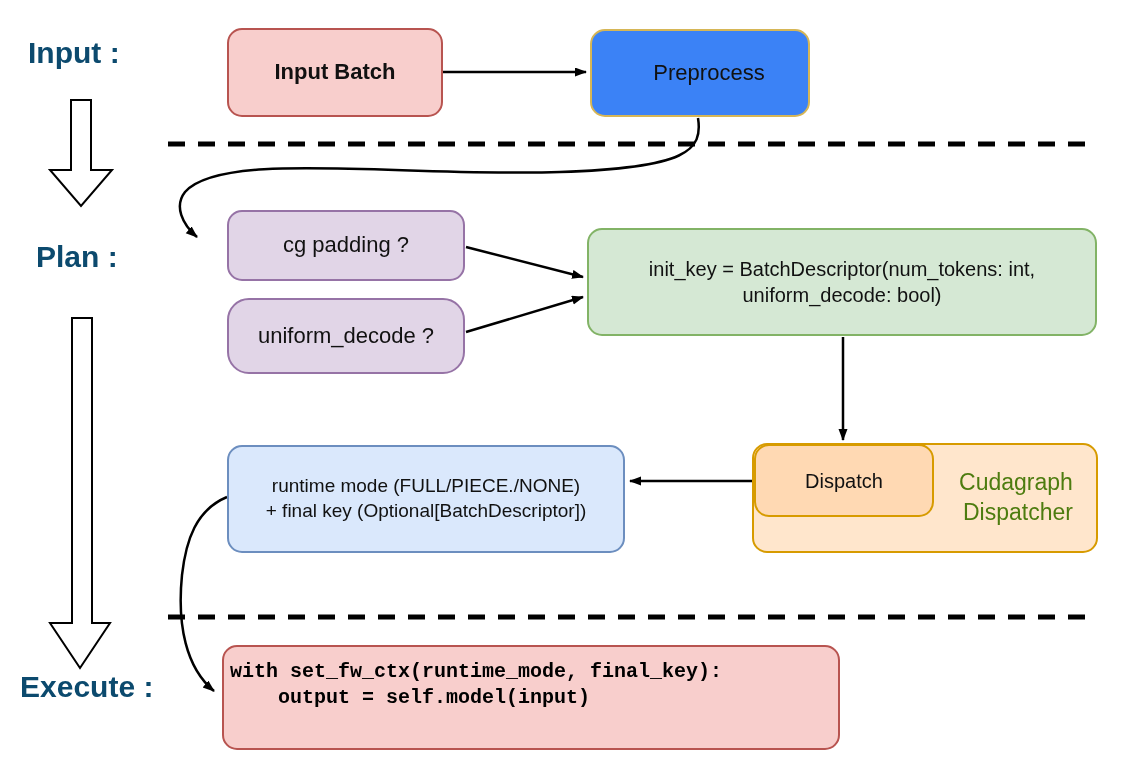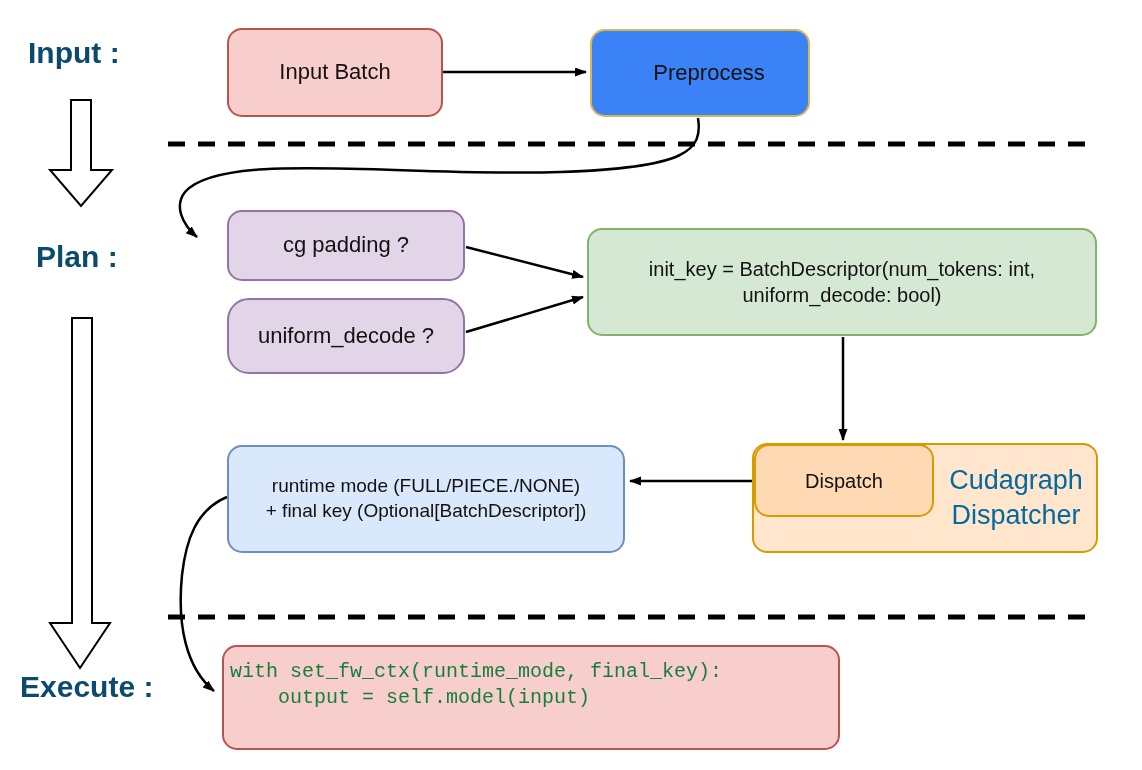--- a/index.html
+++ b/index.html
@@ -11,40 +11,40 @@
   .stage-label{
     position:absolute;z-index:2;font-weight:bold;font-size:30px;color:#0c4a6e;
     white-space:nowrap;
   }
   .node{
     position:absolute;z-index:2;box-sizing:border-box;
     border:2px solid #000;border-radius:15px;
     display:flex;align-items:center;justify-content:center;
     text-align:center;color:#111;line-height:1.3;
   }
-  .node.red{background:#f8cecc;border-color:#b85450;}
+  .node.red{background:#f8cecc;border-color:#b85450;font-weight:bold;}
   .node.yellow{background:#3b82f6;border-color:#d6b656;padding-left:18px;}
   .node.purple{background:#e1d5e7;border-color:#9673a6;}
   .node.green{background:#d5e8d4;border-color:#82b366;}
   .node.orange{background:#ffe6cc;border-color:#d79b00;}
   .node.orange-inner{background:#ffd9b3;border-color:#d79b00;}
   .node.blue{background:#dae8fc;border-color:#6c8ebf;}
   .two-line span{display:block;}
   .code-box{
     align-items:flex-start;justify-content:flex-start;
   }
   .code-box pre{
     margin:12px 0 0 6px;
     font-family:"Liberation Mono","DejaVu Sans Mono",monospace;
-    font-size:20px;line-height:1.3;color:#15803d;text-align:left;
+    font-size:20px;line-height:1.3;color:#000000;text-align:left;
   }
   .dispatcher-label{
     position:absolute;left:182px;right:0;top:0;bottom:0;
     display:flex;align-items:center;justify-content:center;
-    font-size:27px;color:#0369a1;
+    font-size:23px;color:#4d7c0f;text-align:right;
   }
 </style>
 </head>
 <body>
 
 <div class="canvas">
 
   <svg class="wires" viewBox="0 0 1142 770" xmlns="http://www.w3.org/2000/svg">
     <defs>
       <marker id="arr" markerWidth="13" markerHeight="10" refX="11" refY="4.5" orient="auto" markerUnits="userSpaceOnUse">

